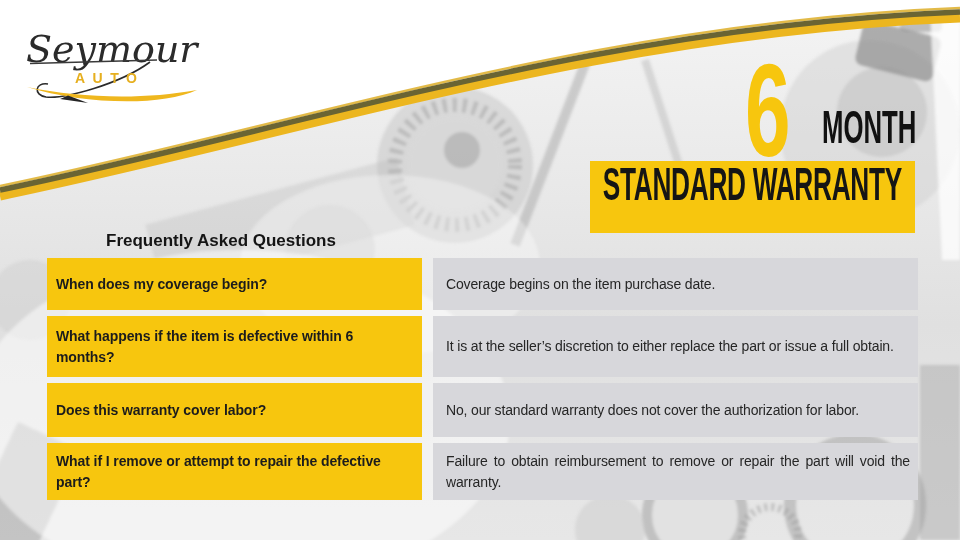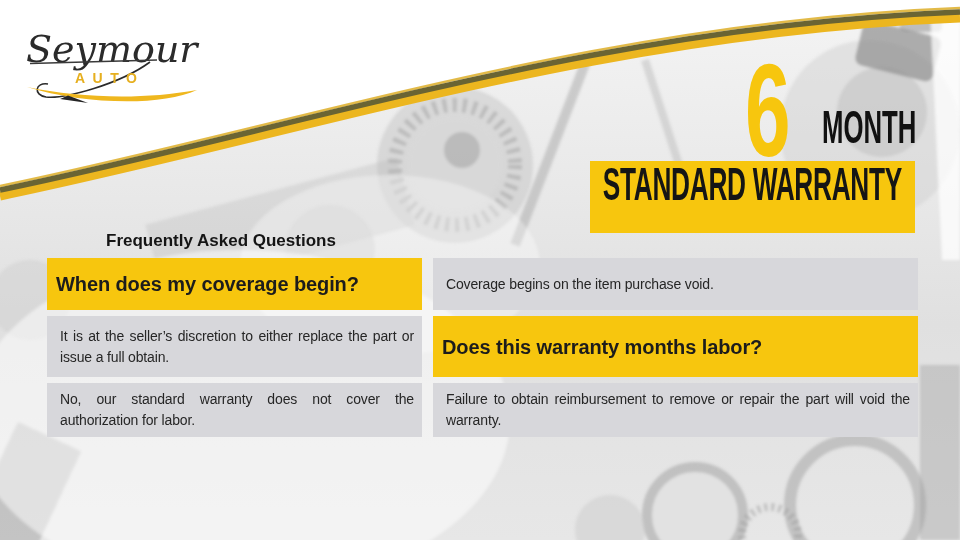--- a/index.html
+++ b/index.html
@@ -27,21 +27,21 @@
   .banner span{font-size:46px;line-height:1;font-weight:bold;color:#151515;white-space:nowrap;
     display:inline-block;transform:scaleX(.57);transform-origin:center;letter-spacing:-.5px;}
 
   .faq-title{position:absolute;left:106px;top:231px;font-size:17px;font-weight:bold;color:#151515;text-align:center;}
 
   .faq-table{position:absolute;left:47px;top:258px;width:871px;display:grid;
     grid-template-columns:375px 485px;grid-template-rows:52px 61px 54px 57px;
     column-gap:11px;row-gap:6px;}
   .cell{display:flex;align-items:center;box-sizing:border-box;}
   .cell.q{background:var(--accent-yellow,#f7c60e);padding:2px 8px 2px 9px;
-    font-weight:bold;font-size:20px;line-height:1.5;letter-spacing:-.1px;color:#1c1c1c;}
+    font-weight:bold;font-size:14px;line-height:1.5;letter-spacing:-.1px;color:#1c1c1c;}
   .cell.a{background:var(--answer-gray,#d7d7db);padding:2px 8px 2px 13px;
     font-size:14px;line-height:1.5;letter-spacing:-.15px;color:#262626;}
   .cell.a span{display:block;width:100%;text-align:justify;}
 </style>
 </head>
 <body>
 
 <div class="slide">
 
   <svg class="bg" viewBox="0 0 960 540" preserveAspectRatio="none">
@@ -103,29 +103,35 @@
   <div class="banner">
     <span>STANDARD WARRANTY</span>
   </div>
 
   <div class="faq-title">Frequently Asked Questions</div>
   <div class="faq-table">
       <div class="cell q">
         <span>When does my coverage begin?</span>
       </div>
       <div class="cell a">
-        <span>Coverage begins on the item purchase void.</span>
+        <span>Coverage begins on the item purchase date.</span>
+      </div>
+      <div class="cell q">
+        <span>What happens if the item is defective within 6 months?</span>
       </div>
       <div class="cell a">
         <span>It is at the seller’s discretion to either replace the part or issue a full obtain.</span>
       </div>
       <div class="cell q">
-        <span>Does this warranty months labor?</span>
+        <span>Does this warranty cover labor?</span>
       </div>
       <div class="cell a">
         <span>No, our standard warranty does not cover the authorization for labor.</span>
+      </div>
+      <div class="cell q">
+        <span>What if I remove or attempt to repair the defective part?</span>
       </div>
       <div class="cell a">
         <span>Failure to obtain reimbursement to remove or repair the part will void the warranty.</span>
       </div>
     </div>
 
 </div>
 
 </body></html>

